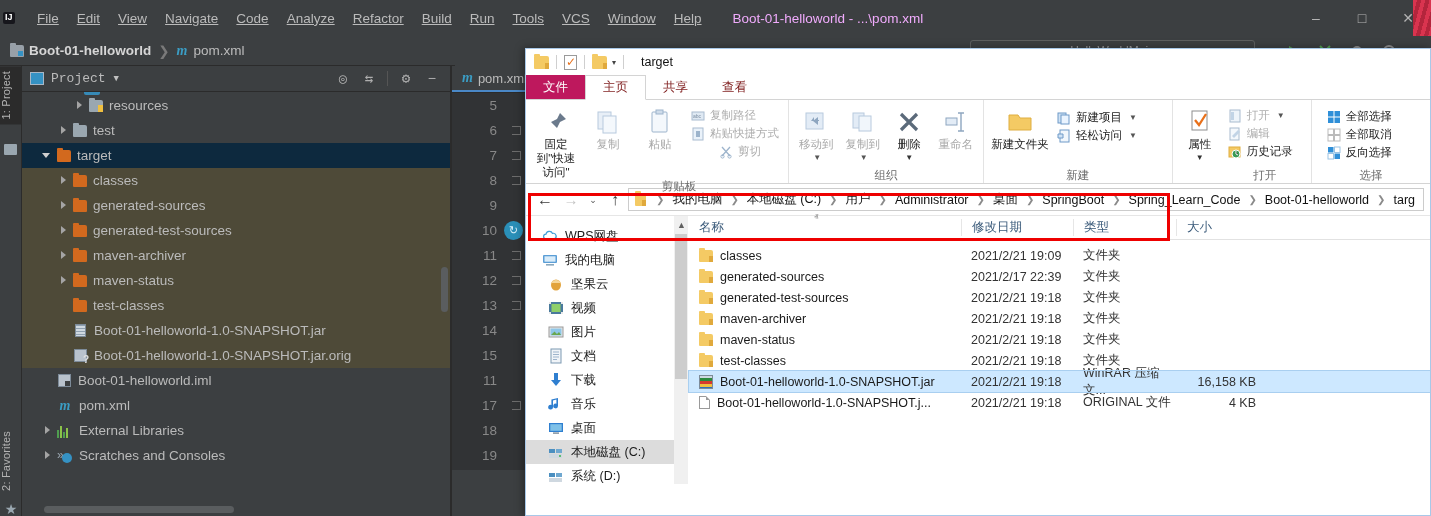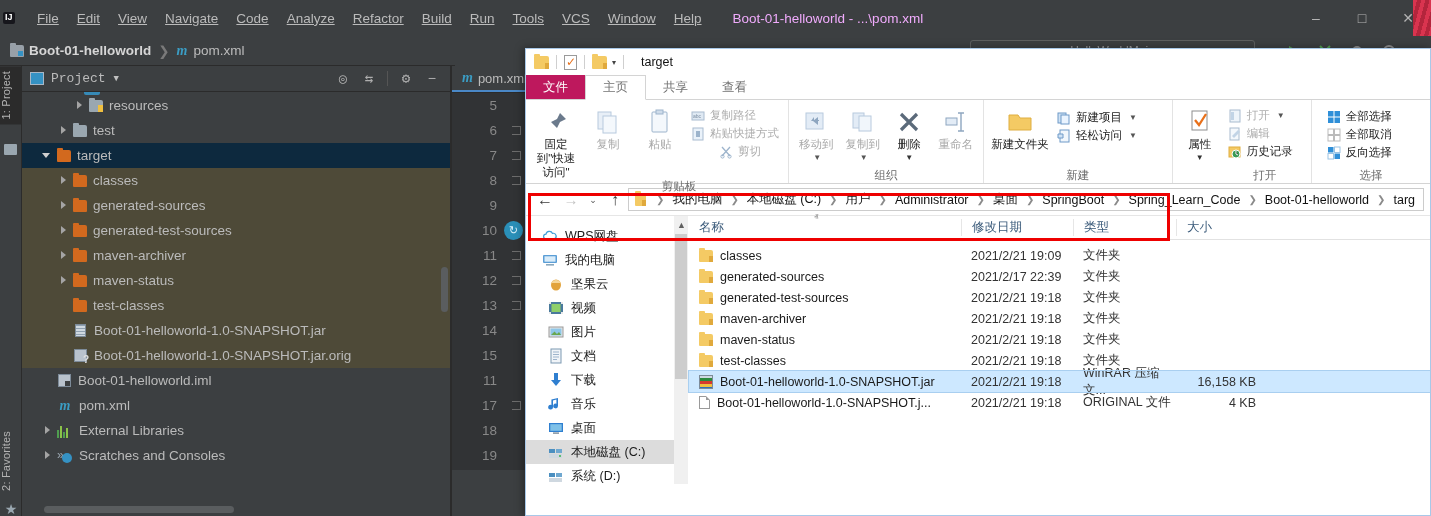--- a/index.html
+++ b/index.html
@@ -185,21 +185,21 @@
   }
   .qa-folder{ width:15px;height:13px; background:#f4ca64; border-radius:1px 2px 1px 1px; position:relative; }
   .qa-folder:before{content:"";position:absolute;left:0;top:-2px;width:6px;height:3px;background:#f4ca64;border-radius:1px;}
   .qa-folder:after{content:"";position:absolute;right:0;bottom:0;width:4px;height:6px;background:#e0a93c;}
   .qa-sep{ width:1px; height:14px; background:#cfcfcf; margin:0 7px; }
   .qa-prop{ width:13px;height:15px; border:1px solid #9a9a9a; background:#fff; position:relative;}
   .qa-prop:after{content:"\2713"; position:absolute; left:1px; top:-1px; color:#e8701a; font-size:12px; font-weight:bold;}
   .qa-caret{ margin-left:5px; color:#444; font-size:8px;}
   .qa-title{ margin-left:10px; color:#111; font-size:12.5px; }
   .exp-tabs{ height:25px; display:flex; align-items:stretch; border-bottom:1px solid #d4d4d4; background:#fff;}
-  .exp-tab{ padding:0 17px; display:flex;align-items:center; font-size:12.5px; color:#737373; }
+  .exp-tab{ padding:0 17px; display:flex;align-items:center; font-size:12.5px; color:#7f1d1d; }
   .exp-tab.file{ background:#be185d; color:#fff; }
   .exp-tab.sel{ border:1px solid #d4d4d4; border-bottom:1px solid #fff; margin-bottom:-1px; background:#fff;}
   .ribbon{
     height:84px; background:#fff; border-bottom:1px solid #d4d4d4; display:flex; position:relative;
   }
   .rgroup{ display:flex; flex-direction:column; position:relative; padding:3px 5px 0; }
   .rgroup + .rgroup{ border-left:1px solid #e3e3e3; }
   .rg-body{ display:flex; align-items:flex-start; gap:2px; flex:1; }
   .rg-label{ text-align:center; font-size:11.5px; color:#6b6b6b; height:15px; line-height:15px;}
   .bigbtn{

